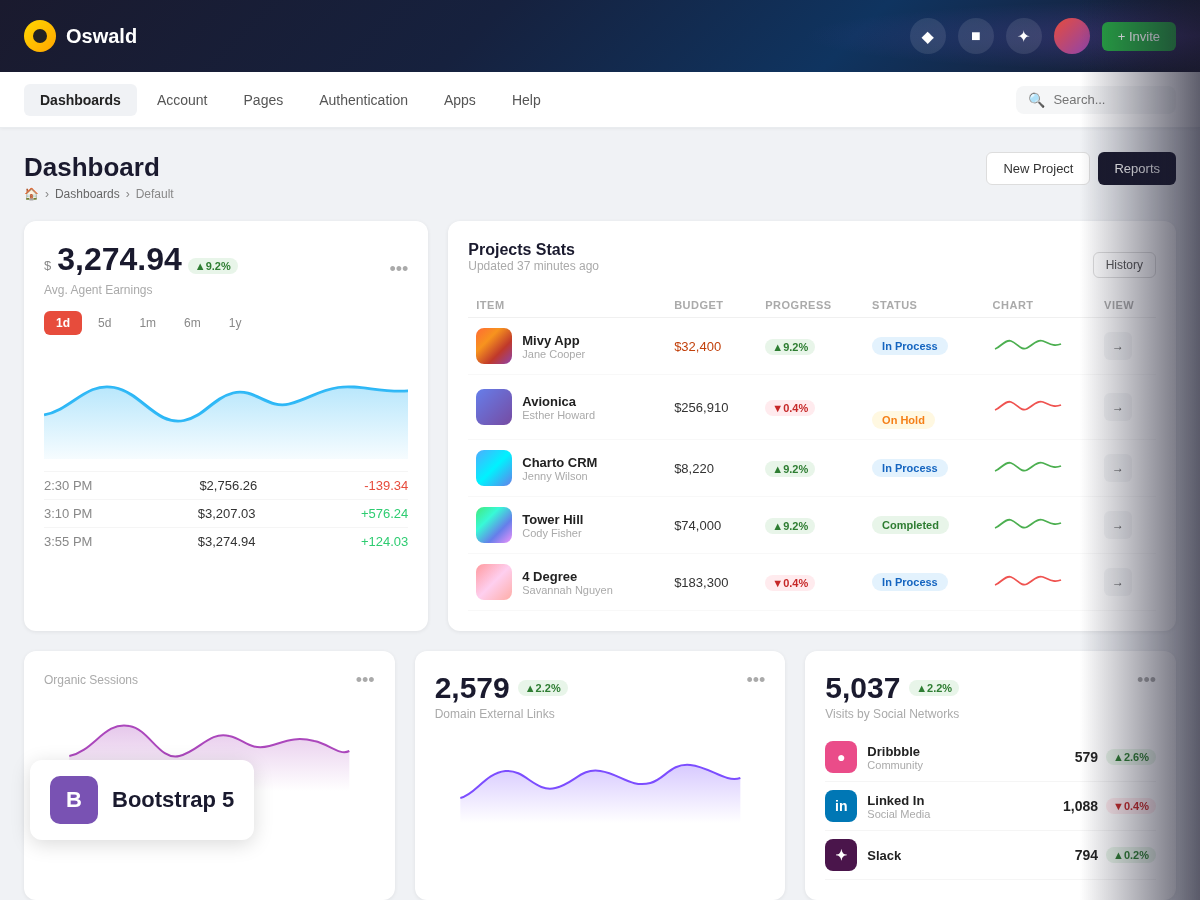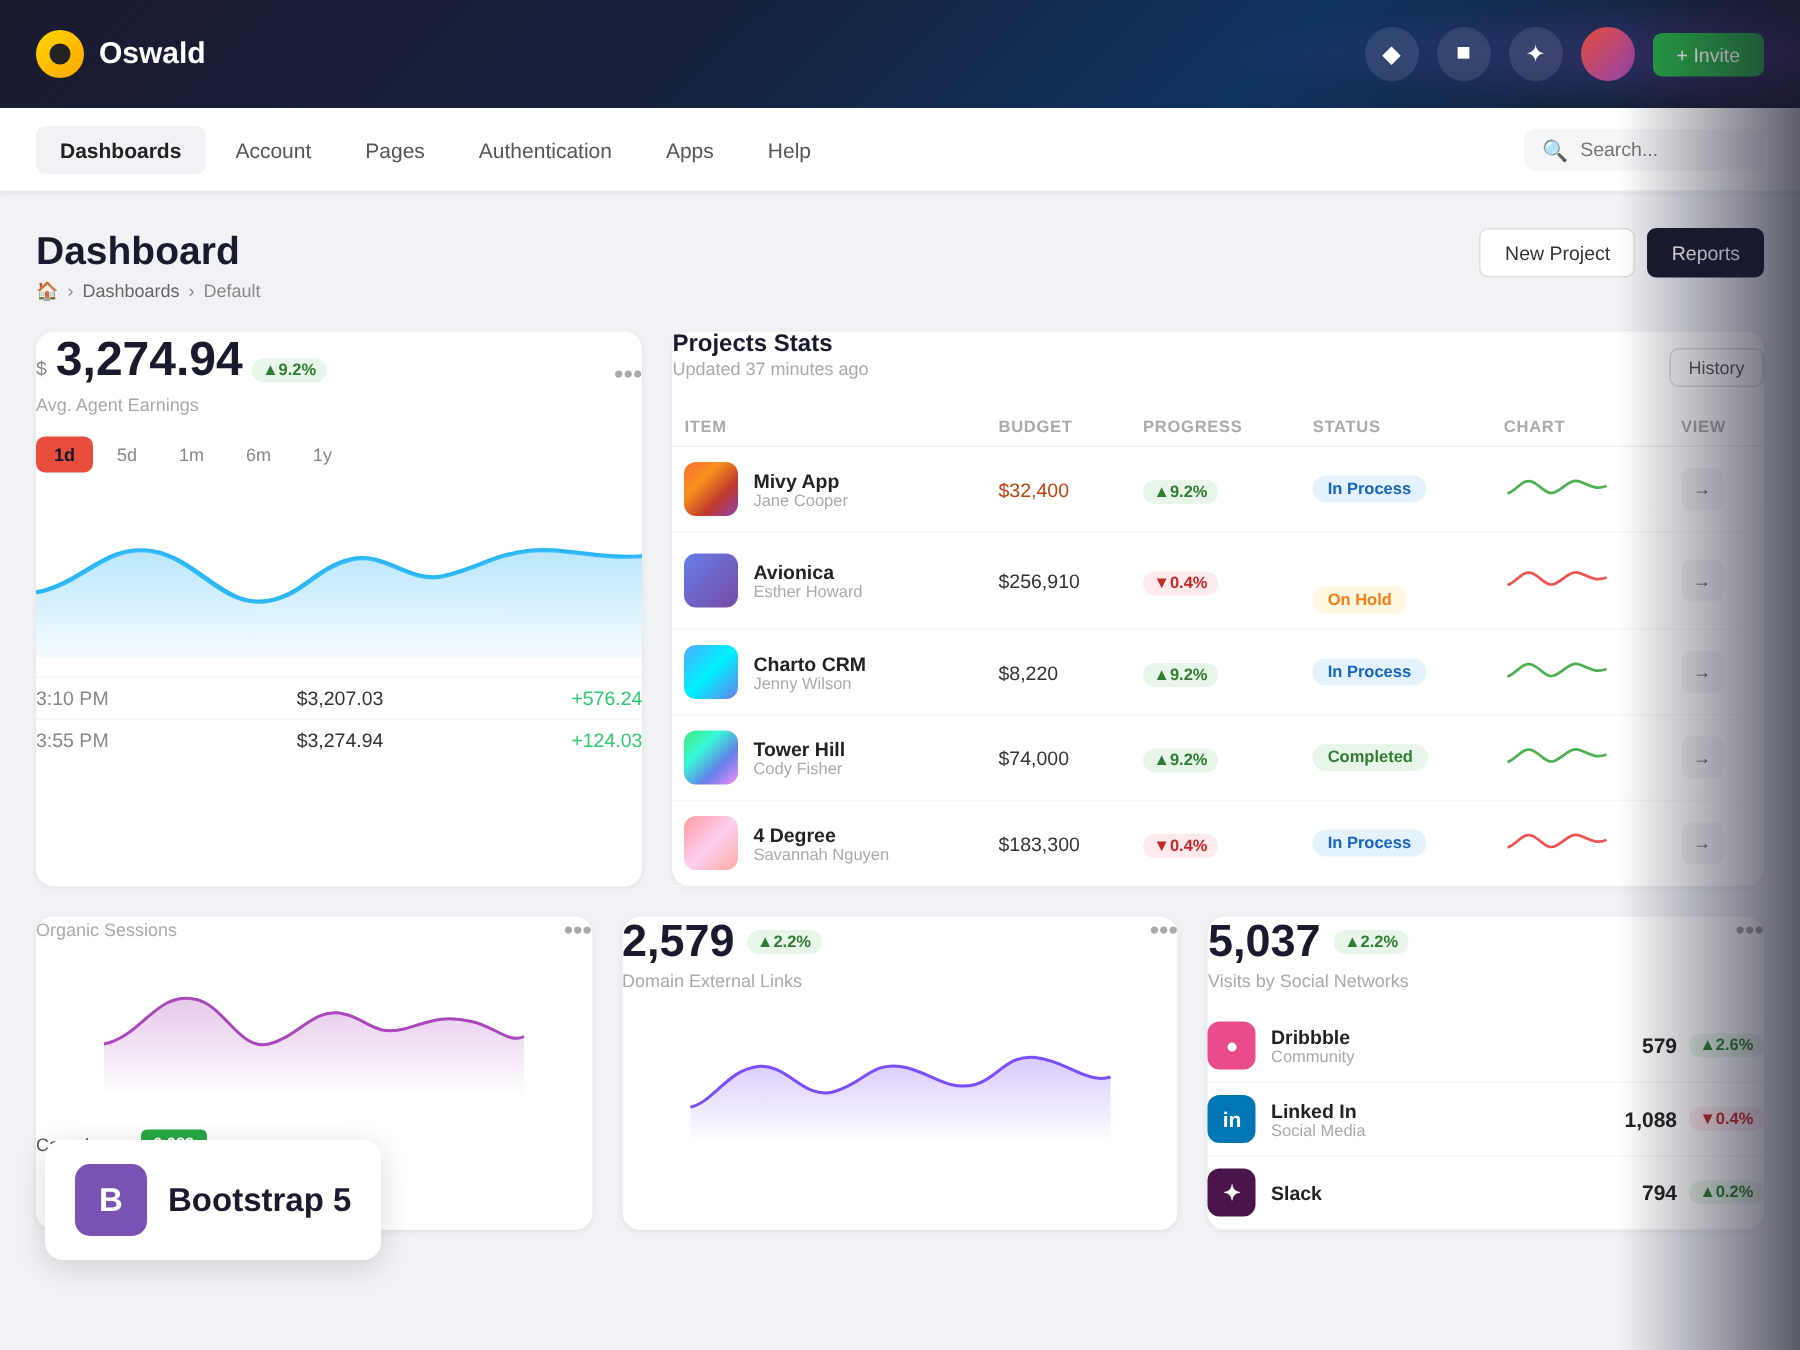--- a/index.html
+++ b/index.html
@@ -179,20 +179,21 @@
     .cards-row {
       display: grid;
       grid-template-columns: 1fr 1.8fr;
       gap: 20px;
       margin-bottom: 20px;
     }
 
     .card {
       background: white;
       border-radius: 12px;
+      padding: 20px;
       box-shadow: 0 1px 4px rgba(0,0,0,0.07);
     }
 
     
     .earnings-symbol {
       font-size: 13px;
       color: #888;
       vertical-align: top;
       line-height: 2.2;
     }
@@ -237,21 +238,21 @@
       padding: 5px 12px;
       border-radius: 6px;
       font-size: 12px;
       border: none;
       cursor: pointer;
       background: none;
       color: #888;
     }
     .time-btn.active {
       background: #e74c3c;
-      color: #0f172a;
+      color: #ffffff;
       font-weight: 600;
     }
     
     .chart-area {
       height: 110px;
       margin: 8px 0 12px;
       position: relative;
     }
     .chart-svg { width: 100%; height: 100%; }
 
@@ -531,20 +532,25 @@
               <stop offset="100%" stop-color="#4fc3f7" stop-opacity="0.05"></stop>
             </linearGradient>
           </defs>
           <path d="M0,60 C20,55 30,30 50,35 C70,40 80,70 100,65 C115,61 120,45 135,40 C150,35 160,55 175,50 C190,45 195,38 210,35 C225,32 240,40 260,38" stroke="#29b6f6" stroke-width="2.5" fill="none"></path>
           <path d="M0,60 C20,55 30,30 50,35 C70,40 80,70 100,65 C115,61 120,45 135,40 C150,35 160,55 175,50 C190,45 195,38 210,35 C225,32 240,40 260,38 L260,100 L0,100 Z" fill="url(#chartGrad)"></path>
         </svg>
       </div>
 
       <div class="earnings-rows">
         <div class="earnings-row">
+          <span class="time">2:30 PM</span>
+          <span class="amount">$2,756.26</span>
+          <span class="change-neg">-139.34</span>
+        </div>
+        <div class="earnings-row">
           <span class="time">3:10 PM</span>
           <span class="amount">$3,207.03</span>
           <span class="change-pos">+576.24</span>
         </div>
         <div class="earnings-row">
           <span class="time">3:55 PM</span>
           <span class="amount">$3,274.94</span>
           <span class="change-pos">+124.03</span>
         </div>
       </div>

